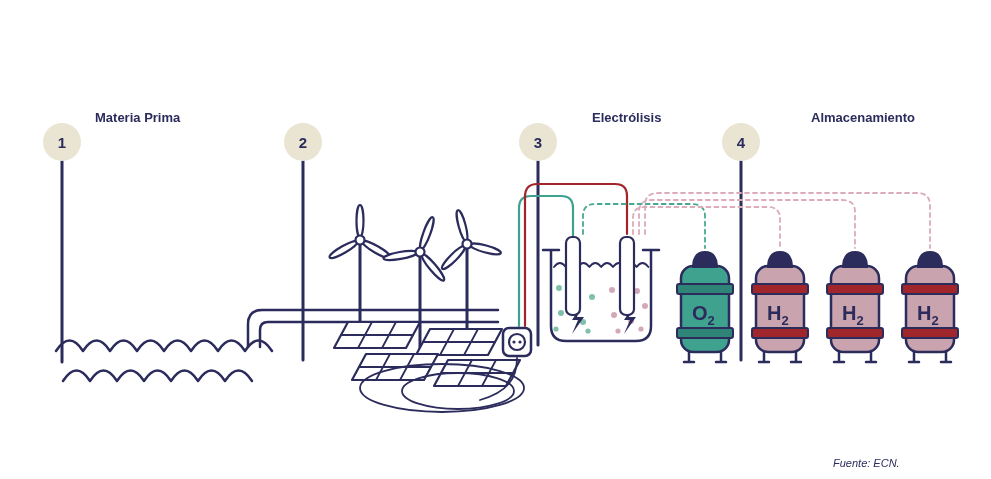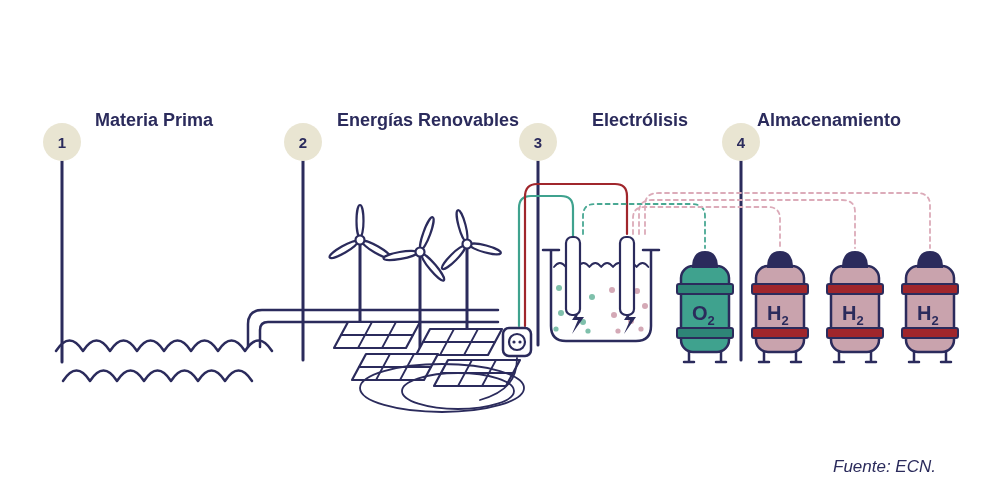--- a/index.html
+++ b/index.html
@@ -21,22 +21,22 @@
   .bubble-teal{fill:#7fc0ab;stroke:none;}
   .bubble-pink{fill:#d4a9b6;stroke:none;}
   .tank-body{stroke:#2b2b5c;stroke-width:2.5;}
   .tank-band{stroke:#2b2b5c;stroke-width:2;}
   .tank-label{font-family:"Liberation Sans",sans-serif;font-weight:bold;fill:#2b2b5c;}
 
   
   .step{position:absolute;top:123px;width:38px;height:38px;border-radius:50%;
         background:#e9e5d2;color:#2b2b5c;font-weight:bold;font-size:15px;
         display:flex;align-items:center;justify-content:center;}
-  .step-label{position:absolute;top:110px;color:#2b2b5c;font-weight:bold;font-size:18px;white-space:nowrap;}
-  .source-note{position:absolute;left:833px;top:457px;color:#2b2b5c;font-style:italic;font-size:17px;}
+  .step-label{position:absolute;top:110px;color:#2b2b5c;font-weight:bold;font-size:13px;white-space:nowrap;}
+  .source-note{position:absolute;left:833px;top:457px;color:#2b2b5c;font-style:italic;font-size:11px;}
 </style>
 </head>
 <body>
 
 <div id="canvas">
 
   <svg width="991" height="479" viewBox="0 0 991 479">
 
     <line class="vline" x1="62" y1="161" x2="62" y2="362"></line>
     <line class="vline" x1="303" y1="161" x2="303" y2="360"></line>
@@ -206,19 +206,18 @@
       <span>2</span>
     </div>
   <div class="step" style="left:519px">
       <span>3</span>
     </div>
   <div class="step" style="left:722px">
       <span>4</span>
     </div>
 
   <div class="step-label" style="left:95px">Materia Prima</div>
-  <div class="step-label" style="left:337px">Energías Renovables</div>
   <div class="step-label" style="left:592px">Electrólisis</div>
-  <div class="step-label" style="left:757px">Almacenamiento</div>
+  <div class="step-label" style="left:811px">Almacenamiento</div>
 
   <div class="source-note">Fuente: ECN.</div>
 
 </div>
 
 </body></html>

